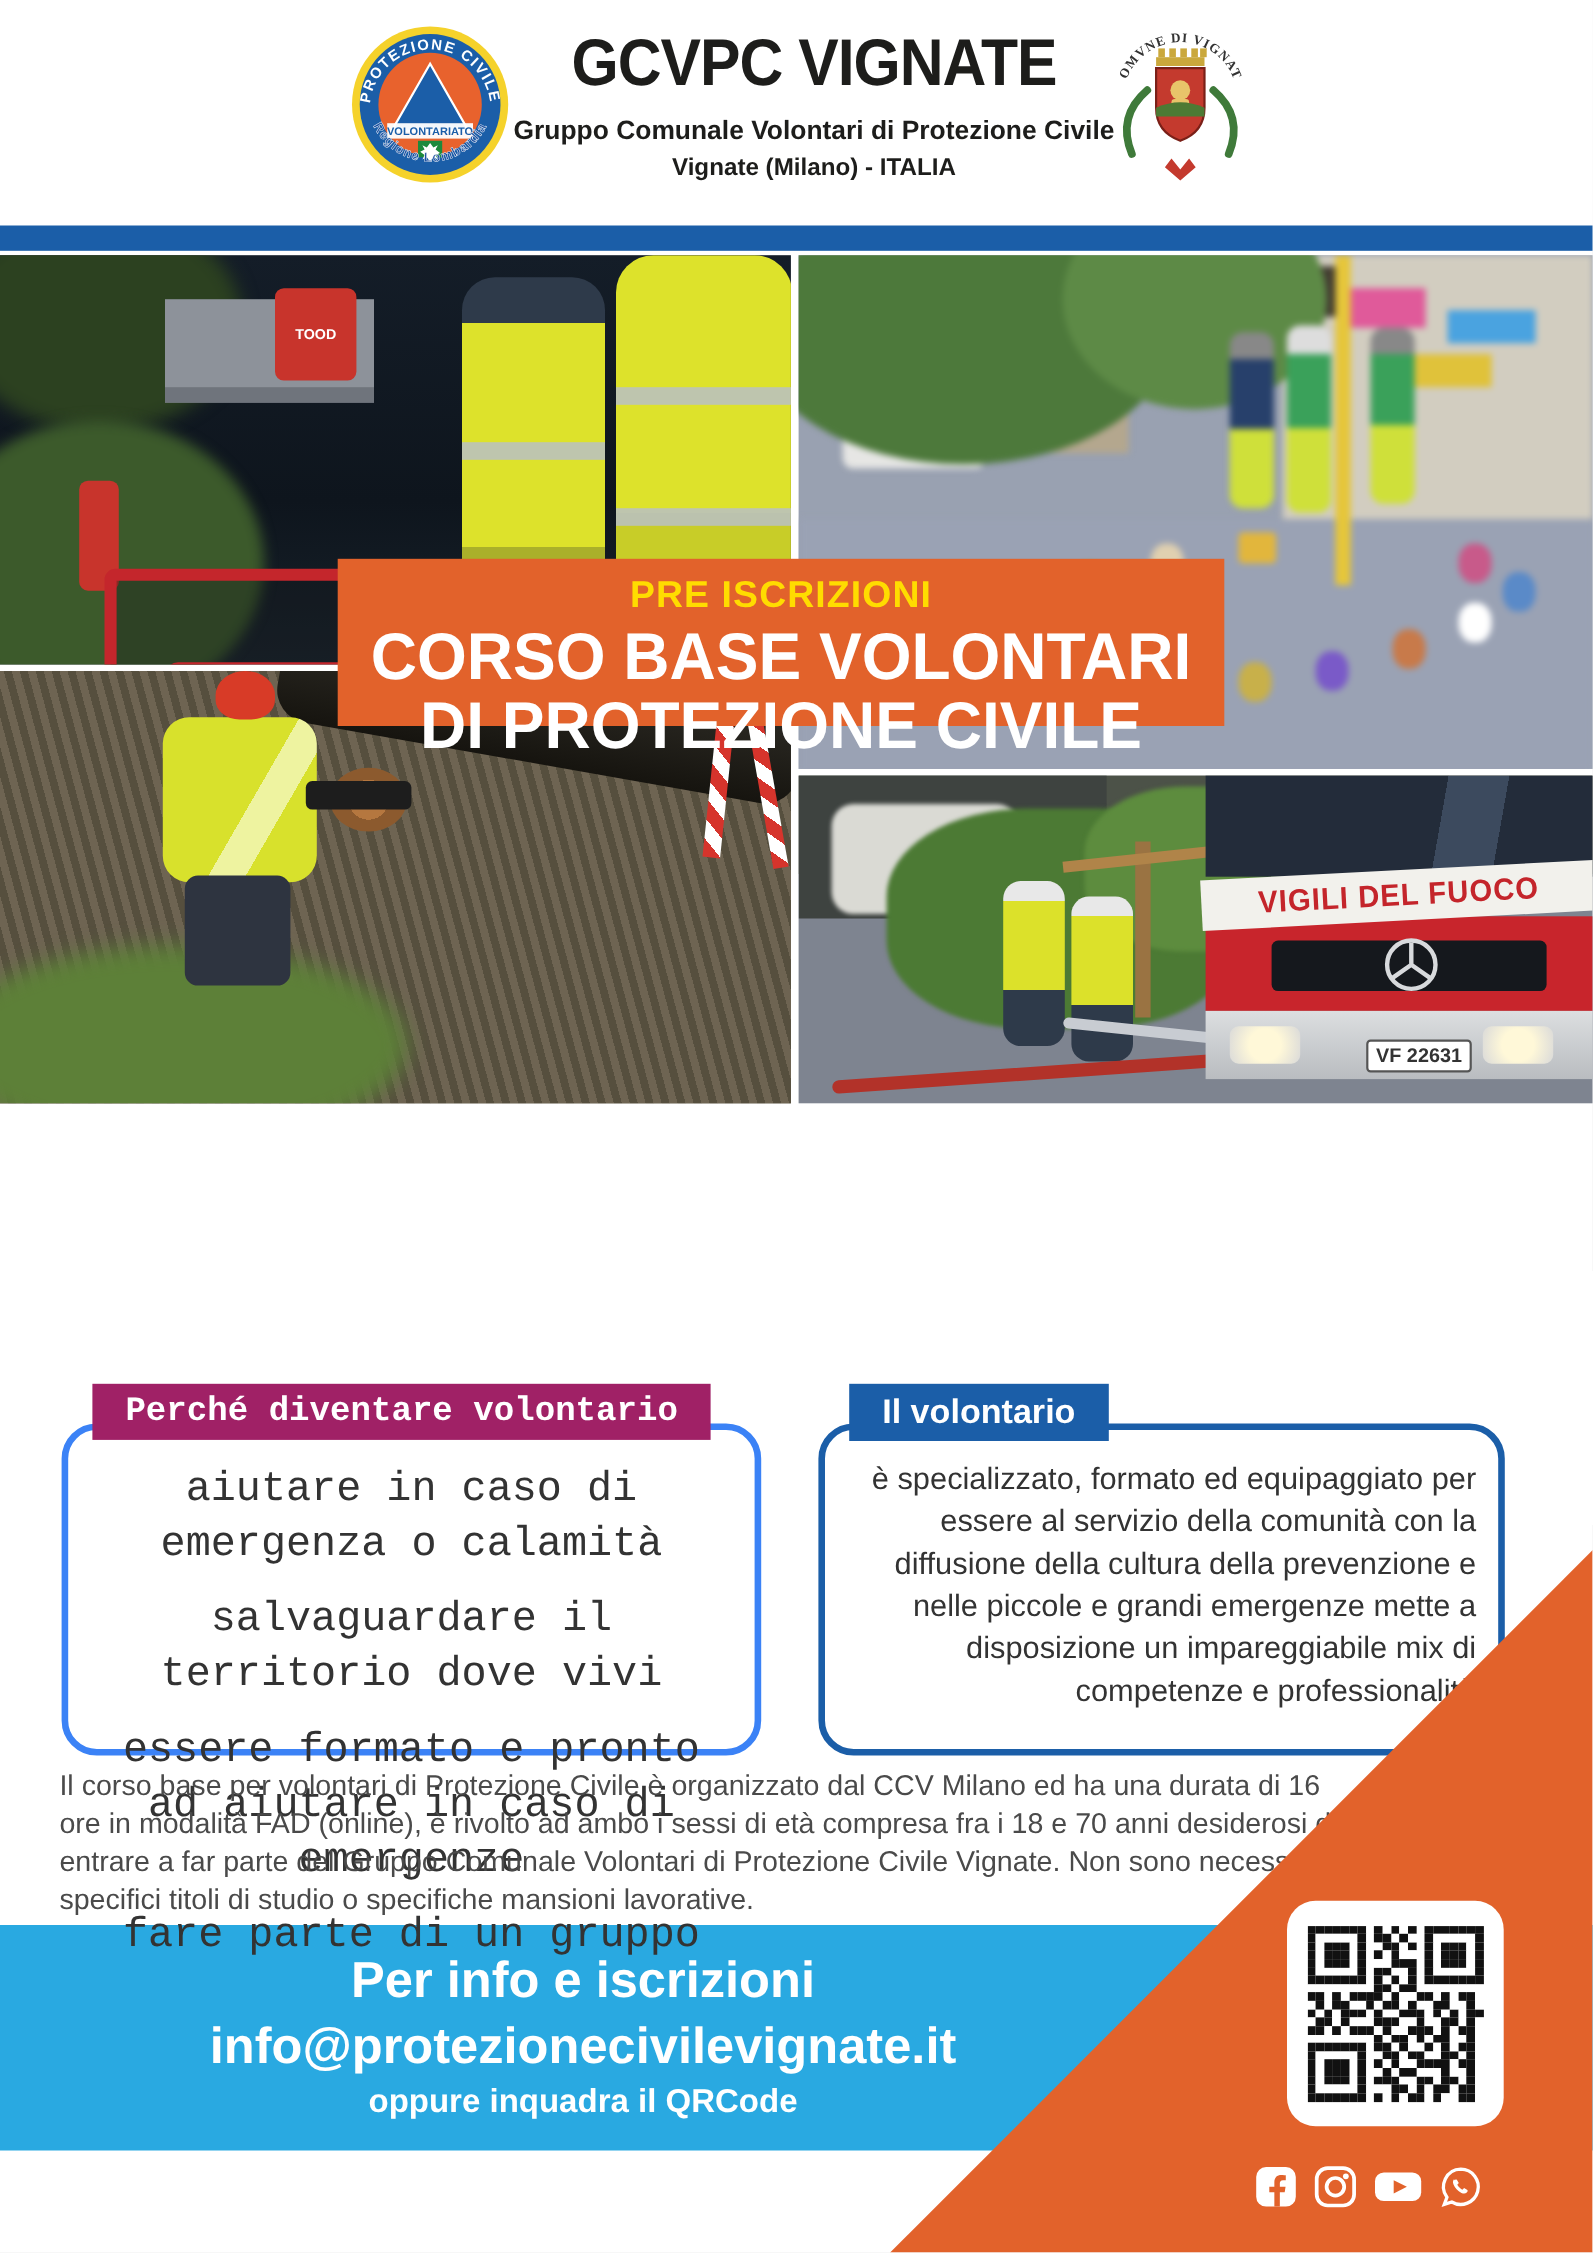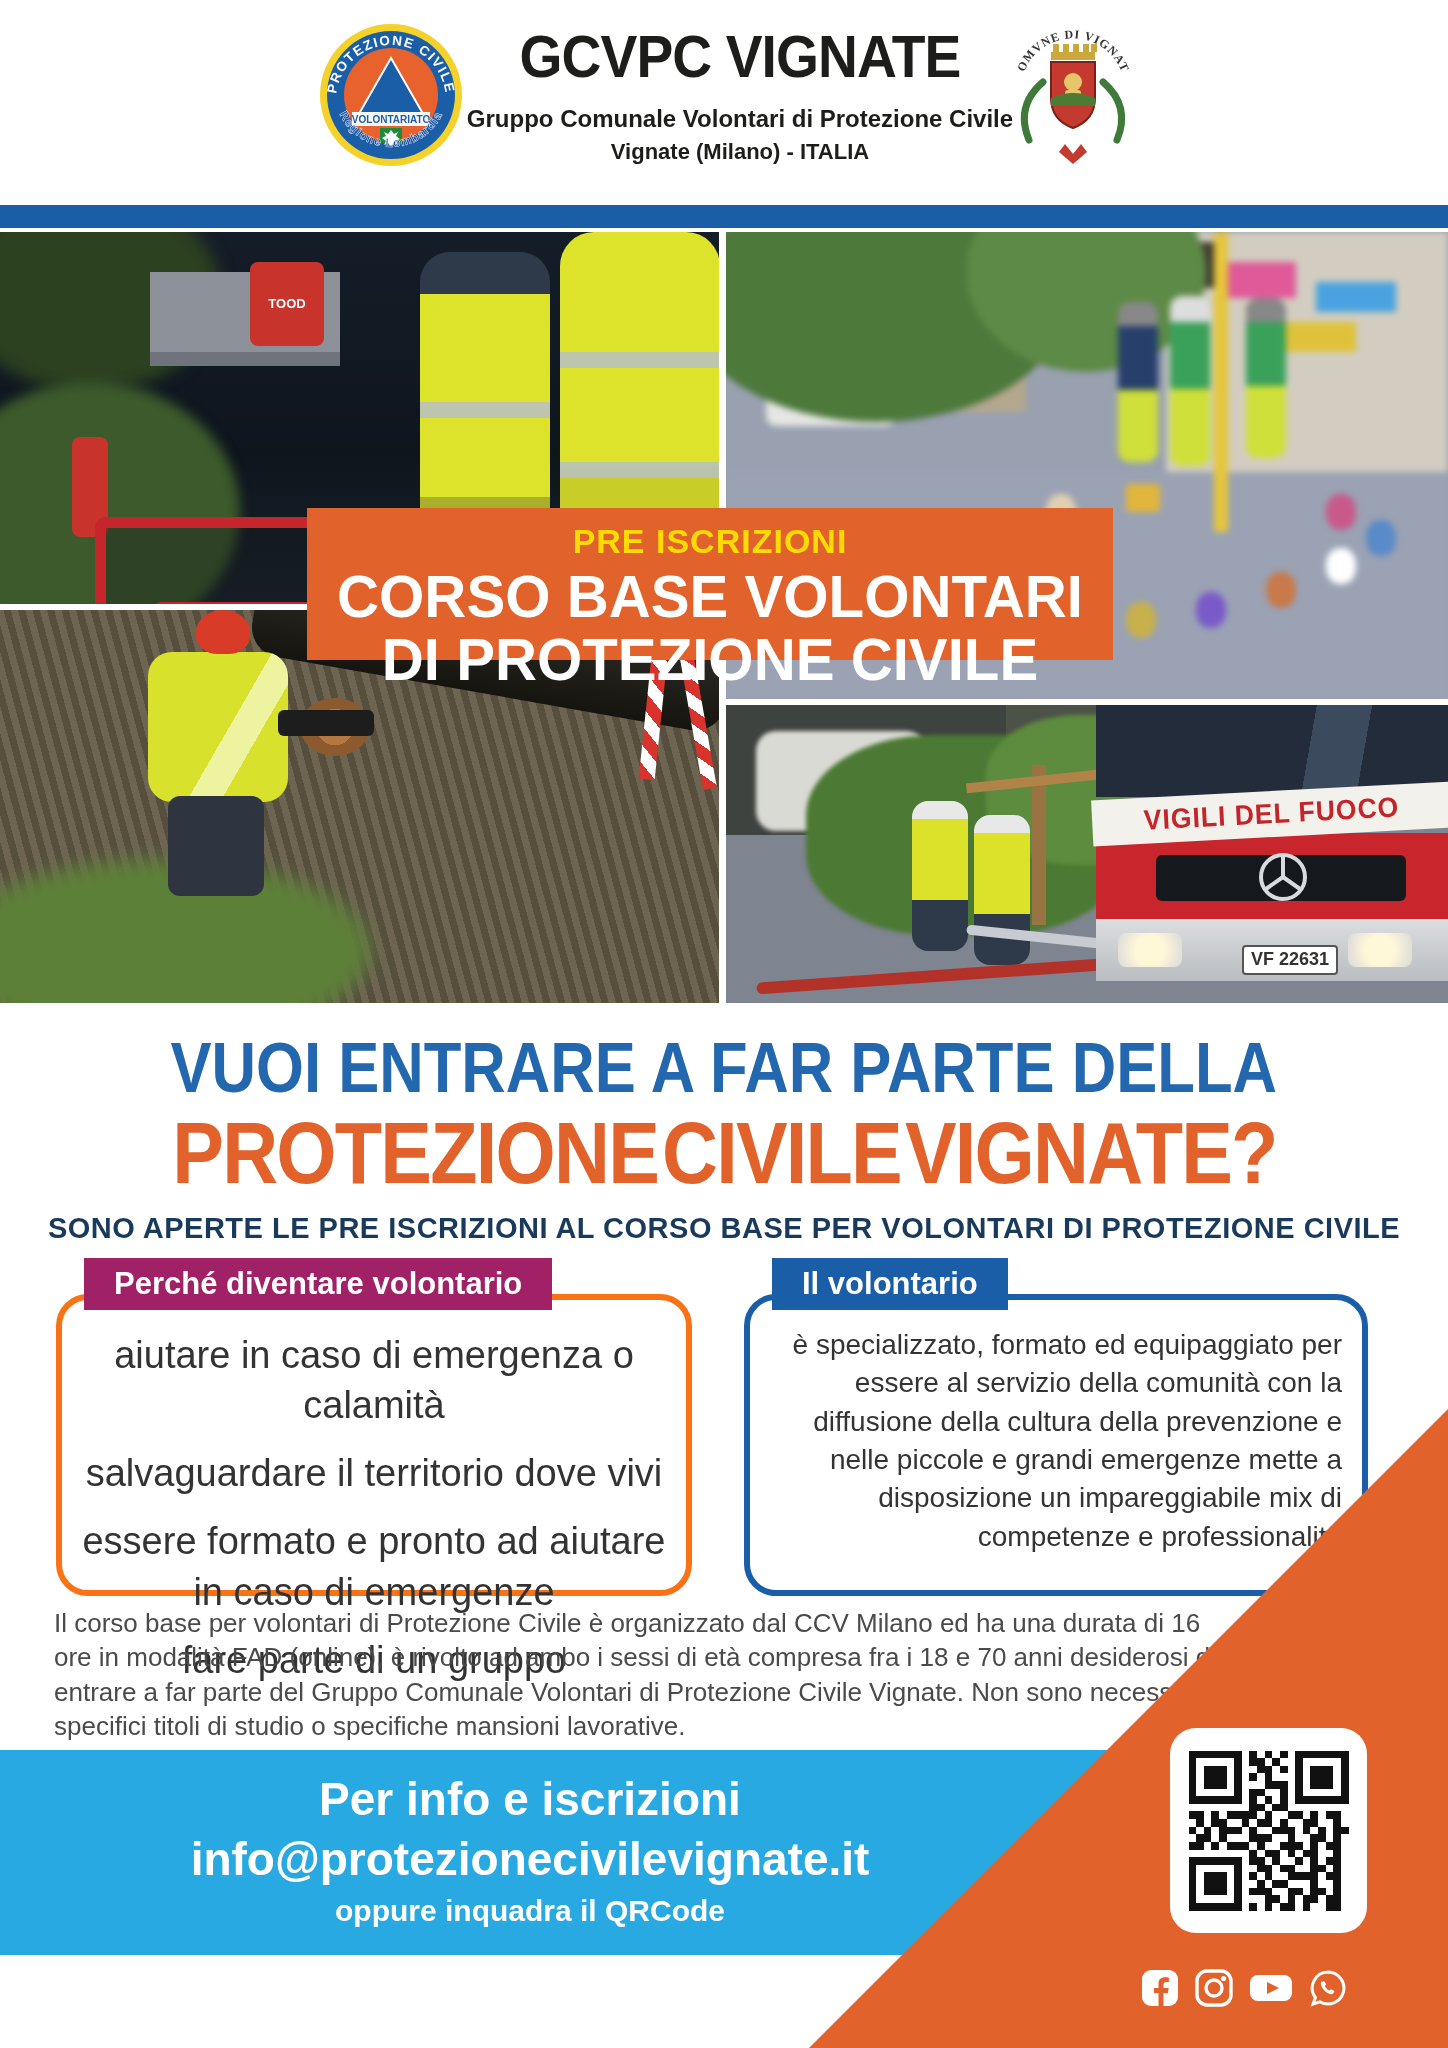--- a/index.html
+++ b/index.html
@@ -109,21 +109,21 @@
   
   .headline{position:absolute;left:0;top:1028px;width:1448px;text-align:center;z-index:2;}
   .hl-blue{display:inline-block;font-size:70px;font-weight:bold;color:#2367ae;letter-spacing:0;
            transform:scaleX(.88);white-space:nowrap;}
   .hl-orange{display:inline-block;font-size:88px;font-weight:bold;color:#e2622b;margin-top:-6px;
              word-spacing:-18px;letter-spacing:-2px;transform:scaleX(.88);white-space:nowrap;}
   .hl-sub{font-size:29px;font-weight:bold;color:#1a3a5c;margin-top:8px;letter-spacing:.5px;}
 
   
   .vbox{position:absolute;border-radius:32px;background:#fff;z-index:2;}
-  .box-left{left:56px;top:1294px;width:624px;height:290px;border:6px solid #f97316;}
+  .box-left{left:56px;top:1294px;width:624px;height:290px;border:6px solid #3b82f6;font-family:Liberation Mono, monospace;}
   .box-right{left:744px;top:1294px;width:612px;height:290px;border:6px solid #1b5ea8;}
   .vbox-head{position:absolute;top:-42px;left:22px;padding:8px 30px;color:#fff;font-size:31px;font-weight:bold;white-space:nowrap;}
   .head-magenta{background:#a02166;}
   .head-blue{background:#1b5ea8;}
   .vbox-items{padding:30px 18px 0;text-align:center;color:#333;font-size:38px;line-height:1.32;}
   .vbox-items div{margin-bottom:18px;}
   .vbox-body{padding:26px 20px 0;text-align:right;color:#333;font-size:28px;line-height:1.37;}
 
   
   .paragraph{position:absolute;left:54px;top:1606px;width:1190px;font-size:26px;line-height:1.32;color:#4a4a4a;z-index:2;}
@@ -307,25 +307,20 @@
     <div class="rect tr-light2"></div>
     <div class="rect tr-plate">VF 22631</div>
   </div>
 
   <div class="banner">
     <div class="banner-kicker">PRE ISCRIZIONI</div>
     <div class="banner-l1">CORSO BASE VOLONTARI</div>
     <div class="banner-l2">DI PROTEZIONE CIVILE</div>
   </div>
 
-  <div class="headline">
-    <div><span class="hl-blue">VUOI ENTRARE A FAR PARTE DELLA</span></div>
-    <div><span class="hl-orange">PROTEZIONE CIVILE VIGNATE?</span></div>
-    <div class="hl-sub">SONO APERTE LE PRE ISCRIZIONI AL CORSO BASE PER VOLONTARI DI PROTEZIONE CIVILE</div>
-  </div>
 
   <div class="vbox box-left">
     <div class="vbox-head head-magenta">Perché diventare volontario</div>
     <div class="vbox-items">
       <div>aiutare in caso di emergenza o calamità</div>
       <div>salvaguardare il territorio dove vivi</div>
       <div>essere formato e pronto ad aiutare in caso di emergenze</div>
       <div>fare parte di un gruppo</div>
     </div>
   </div>

